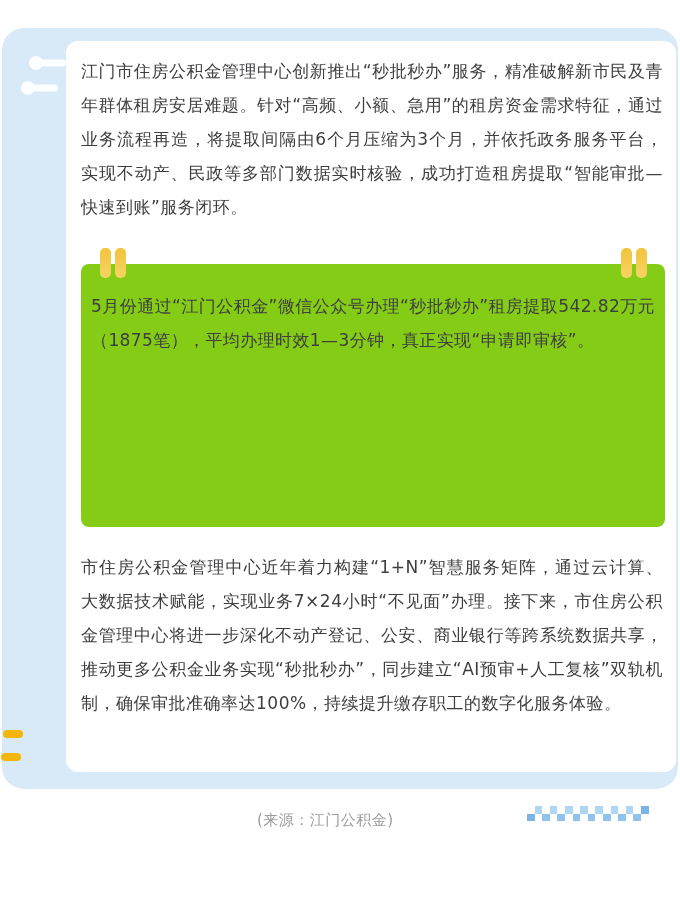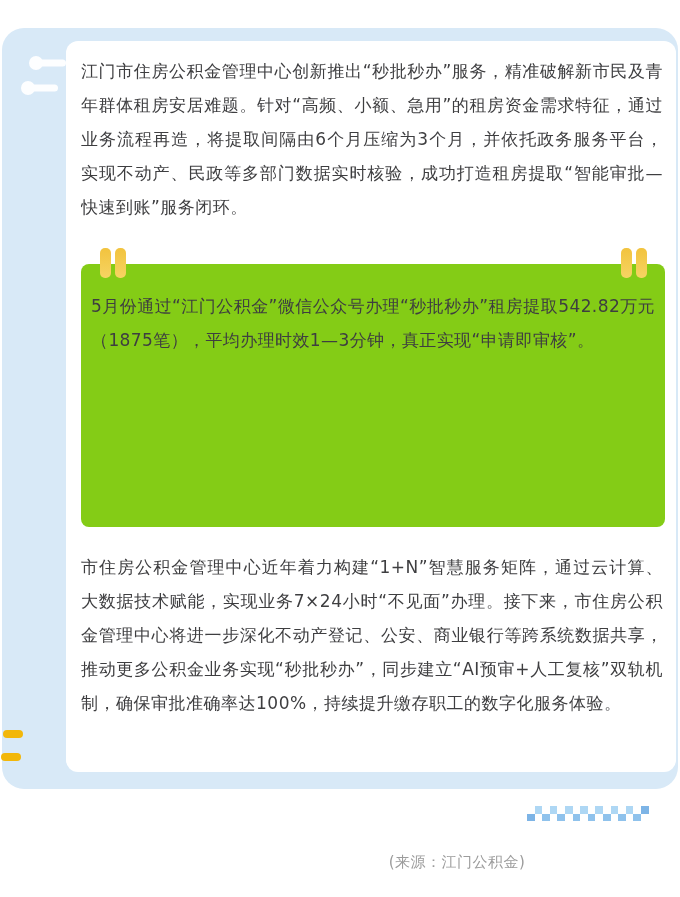--- a/index.html
+++ b/index.html
@@ -96,23 +96,23 @@
     position: absolute;
     left: 527px; top: 806px;
     display: grid;
     grid-template-columns: repeat(16, 7.6px);
     grid-template-rows: repeat(2, 7.6px);
   }
   .checkerboard .cell { width: 7.6px; height: 7.6px; }
 
   .source-line {
     position: absolute;
-    right: 23px; top: 853px;
+    right: 23px; top: 811px;
     width: 400px;
-    text-align: center;
+    text-align: left;
     font-size: 15px;
     letter-spacing: 0.5px;
     color: #9c9c9c;
   }
 </style>
 </head>
 <body>
 
 <div class="page">
 

